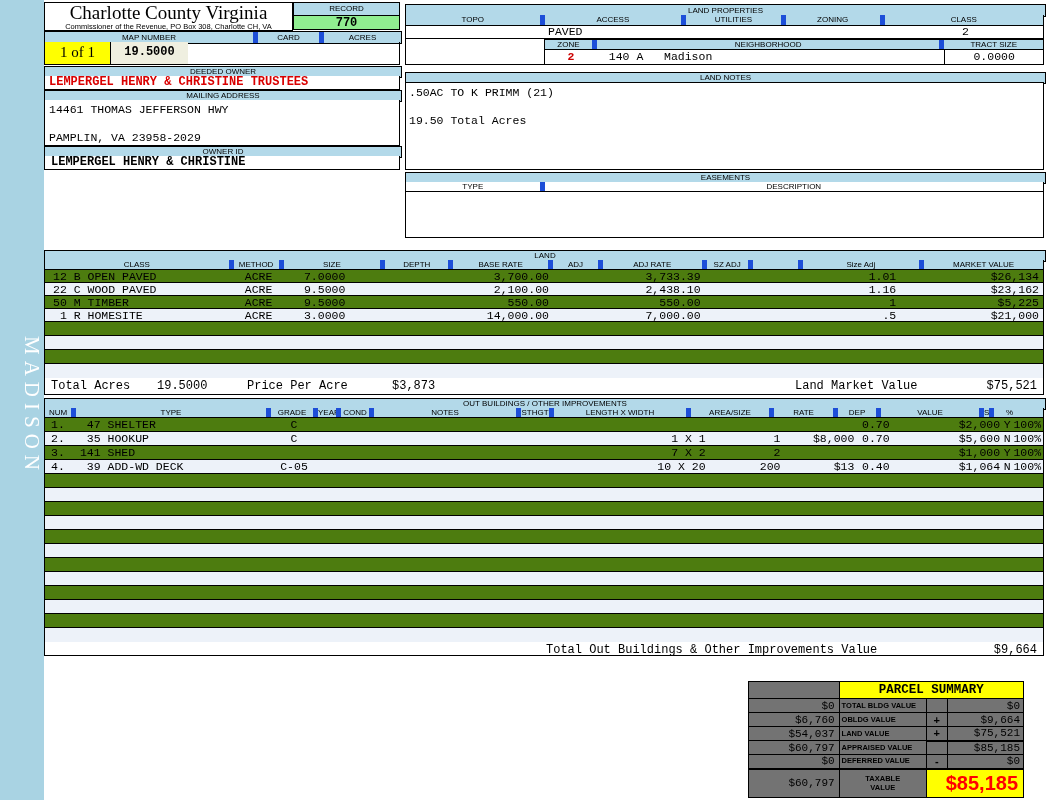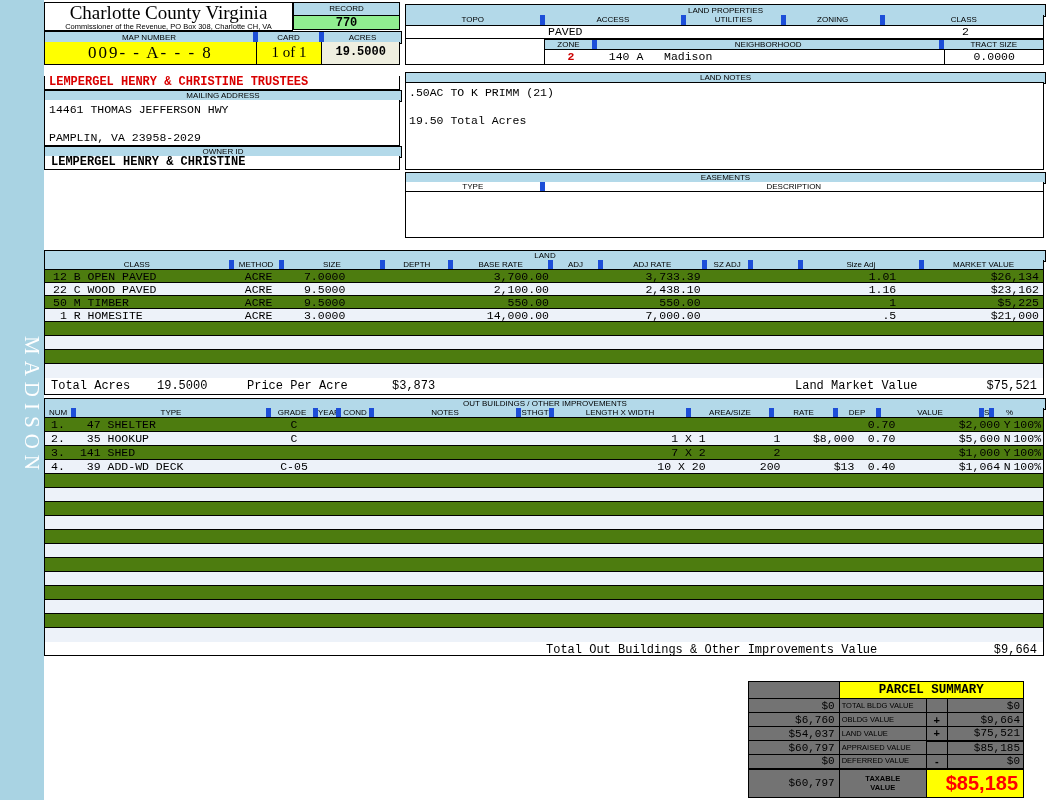--- a/index.html
+++ b/index.html
@@ -101,35 +101,35 @@
   .ob-hdr{left:44px;top:408px;width:1000px;height:10px;border-top:none;box-sizing:border-box;}
   .ob-body{left:44px;top:418px;width:1000px;}
   .ob-body .drow{height:14px;}
   .ob-body .drow>div{line-height:13px;}
   .oc0{width:31px;padding-left:6px;} .oc1{width:195px;padding-left:4px;}
   .oc2{width:47px;text-align:center;} .oc3{width:43px;} .oc4{width:33px;}
   .oc5{width:147px;} .oc6{width:33px;}
   .oc7{width:137px;text-align:right;padding-right:4px;}
   .oc8{width:83px;text-align:right;padding-right:12px;}
   .oc9{width:64px;text-align:right;padding-right:2px;}
-  .oc10{width:43px;text-align:right;padding-right:4px;}
+  .oc10{width:43px;text-align:center;padding-right:4px;}
   .oc11{width:103px;text-align:right;padding-right:2px;}
   .oc12{width:10px;text-align:center;}
   .oc13{width:31px;text-align:right;padding-right:2px;}
   .ob-total{left:44px;top:642px;width:1000px;height:14px;border:1px solid #000;border-top:none;
      box-sizing:border-box;font-family:"Liberation Mono",monospace;font-size:12px;
      line-height:15px;background:#fff;}
   .ob-total span{position:absolute;top:1px;}
   
   .psum{left:748px;top:681px;width:276px;border-collapse:collapse;
         font-size:8px;background:#737373;}
   .psum td{border:1px solid #000;padding:0;height:14px;box-sizing:border-box;overflow:hidden;}
   .psum .prior{width:99px;font-family:"Liberation Mono",monospace;font-size:11px;
         text-align:right;padding-right:4px;}
-  .psum .plabel{width:96px;font-weight:normal;font-size:7.5px;padding-left:2px;line-height:8px;}
+  .psum .plabel{width:96px;font-weight:bold;font-size:7.5px;padding-left:2px;line-height:8px;}
   .psum .pop{width:22px;font-weight:bold;font-size:11px;text-align:center;}
   .psum .pval{width:79px;font-family:"Liberation Mono",monospace;font-size:11px;
         text-align:right;padding-right:3px;}
   .psum .ptitle{background:#ffff00;font-family:"Liberation Mono",monospace;
         font-weight:bold;font-size:12.5px;text-align:center;height:17px;}
   .psum .sumline{border-top:2px solid #000;}
   .psum .taxrow td{height:29px;border-top:2px solid #000;}
   .psum .taxlabel{font-weight:bold;font-size:7.5px;text-align:center;line-height:9px;}
   .psum .taxval{background:#ffff00;color:#ff0000;font-family:"Liberation Sans",sans-serif;
         font-weight:bold;font-size:20px;text-align:right;padding-right:5px;}
@@ -152,25 +152,25 @@
     <div class="band record-label">RECORD</div>
     <div class="record-value">770</div>
   </div>
 
   <div class="abs hdrrow idhdr">
     <div class="cell" style="width:213px">MAP NUMBER</div>
     <div class="cell" style="width:66px">CARD</div>
     <div class="cell" style="width:77px">ACRES</div>
   </div>
   <div class="abs idval">
-    <div class="mapnum">009- - A- - - 8</div>
     <div class="cardval">1 of 1</div>
     <div class="acresval">19.5000</div>
   </div>
 
+  <div class="abs band ownlabel" style="top:66px">DEEDED OWNER</div>
   <div class="abs ownval deeded">LEMPERGEL HENRY &amp; CHRISTINE TRUSTEES</div>
   <div class="abs band ownlabel" style="top:90px">MAILING ADDRESS</div>
   <div class="abs ownval addr">
     <div class="l1">14461 THOMAS JEFFERSON HWY</div>
     <div class="l2">PAMPLIN, VA 23958-2029</div>
   </div>
   <div class="abs band ownlabel" style="top:146px">OWNER ID</div>
   <div class="abs ownval ownerid">LEMPERGEL HENRY &amp; CHRISTINE</div>
 
   <div class="abs band lp-title">LAND PROPERTIES</div>

